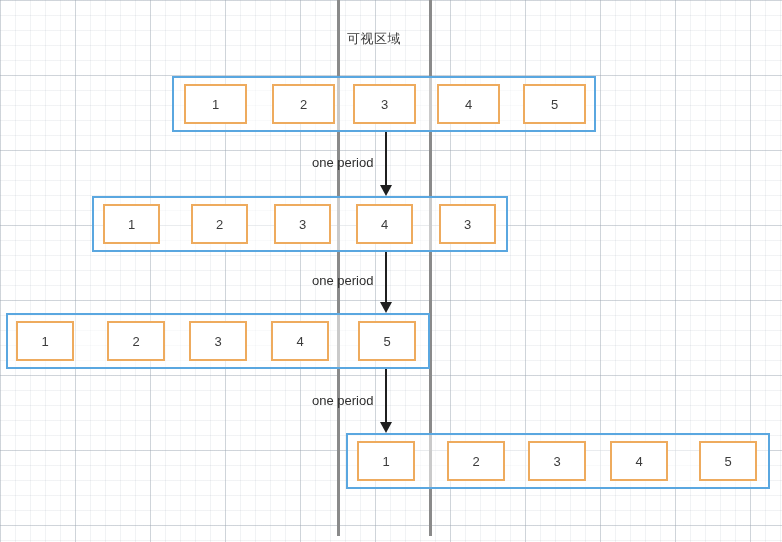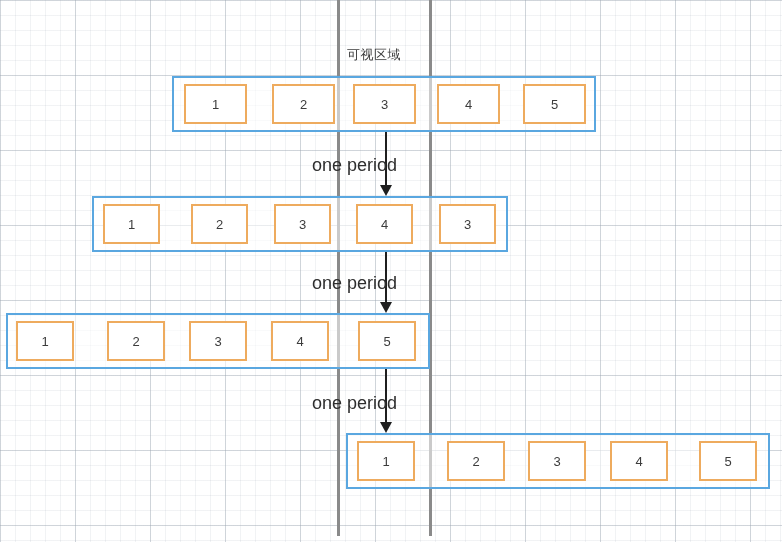--- a/index.html
+++ b/index.html
@@ -65,34 +65,34 @@
   }
   .arrow-head{
     position:absolute;
     width:0;height:0;
     border-left:6px solid transparent;
     border-right:6px solid transparent;
     border-top:11px solid #1f1f1f;
   }
   .arrow-label{
     position:absolute;
-    font-size:18px;
+    font-size:13px;
     color:#2e2e2e;
     white-space:nowrap;
   }
 </style>
 </head>
 <body>
 
 <div id="canvas">
 
   <div class="vline" id="guide-0" style="left: 337px; top: 0px; height: 536px; background: rgb(138, 138, 138);"></div>
   <div class="vline" id="guide-1" style="left: 429px; top: 0px; height: 536px; background: rgb(138, 138, 138);"></div>
 
-  <div class="viewport-label" id="viewport-label" style="left: 347px; top: 46px;">可视区域</div>
+  <div class="viewport-label" id="viewport-label" style="left: 347px; top: 30px;">可视区域</div>
 
   <div id="rows-layer">
       <div class="track" style="left: 172px; top: 76px; width: 424px; height: 56px; border-color: rgb(90, 167, 224);"></div>
       <div class="cell" style="left: 184px; top: 84px; width: 63px; height: 40px; border-color: rgb(238, 171, 94); color: rgb(60, 60, 60);">1</div>
       <div class="cell" style="left: 272px; top: 84px; width: 63px; height: 40px; border-color: rgb(238, 171, 94); color: rgb(60, 60, 60);">2</div>
       <div class="cell" style="left: 353px; top: 84px; width: 63px; height: 40px; border-color: rgb(238, 171, 94); color: rgb(60, 60, 60);">3</div>
       <div class="cell" style="left: 437px; top: 84px; width: 63px; height: 40px; border-color: rgb(238, 171, 94); color: rgb(60, 60, 60);">4</div>
       <div class="cell" style="left: 523px; top: 84px; width: 63px; height: 40px; border-color: rgb(238, 171, 94); color: rgb(60, 60, 60);">5</div>
       <div class="track" style="left: 92px; top: 196px; width: 416px; height: 56px; border-color: rgb(90, 167, 224);"></div>
       <div class="cell" style="left: 103px; top: 204px; width: 57px; height: 40px; border-color: rgb(238, 171, 94); color: rgb(60, 60, 60);">1</div>

